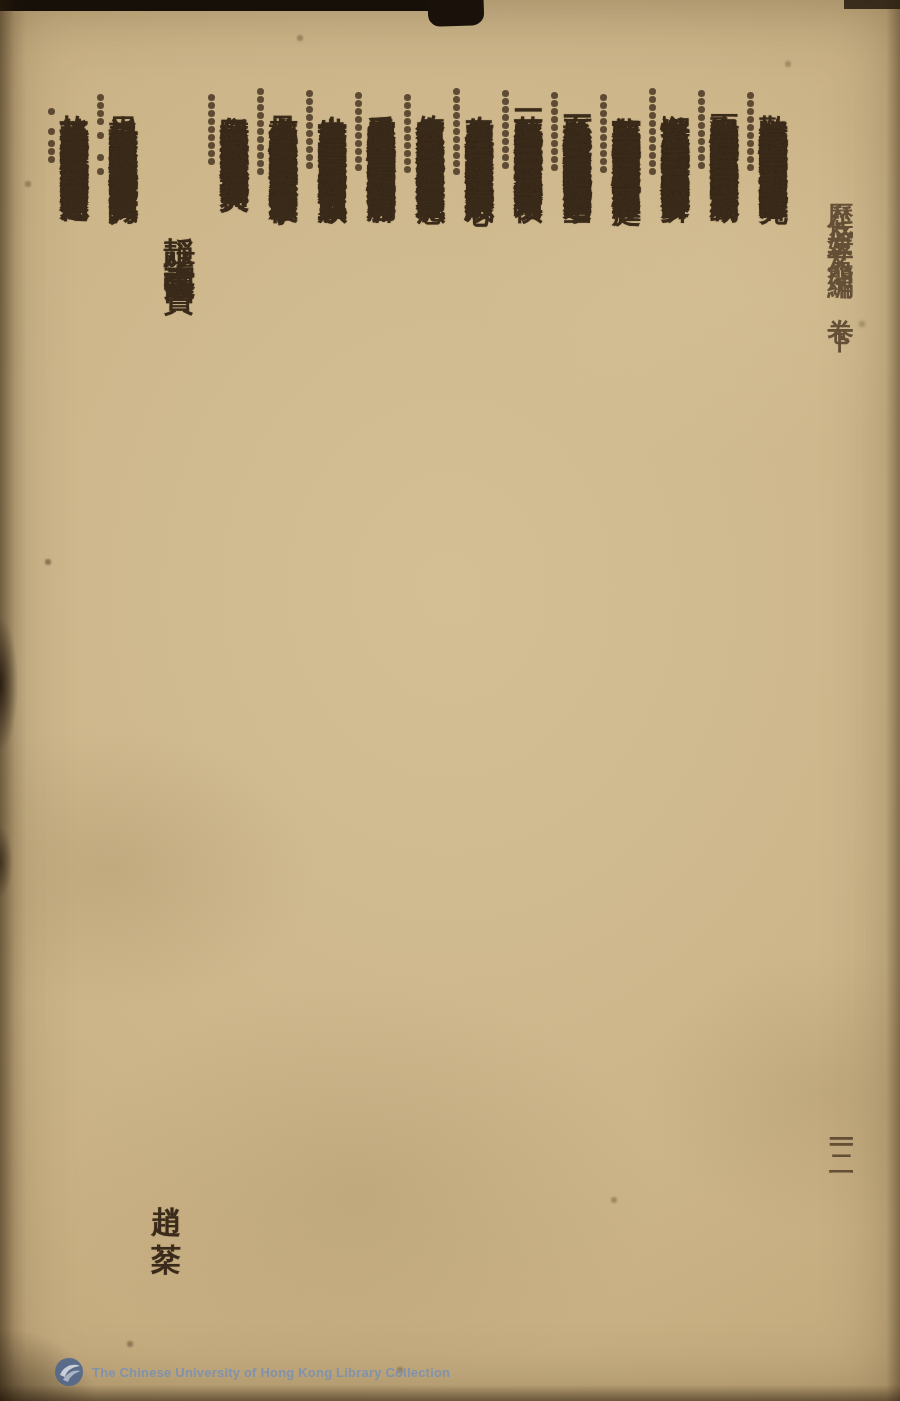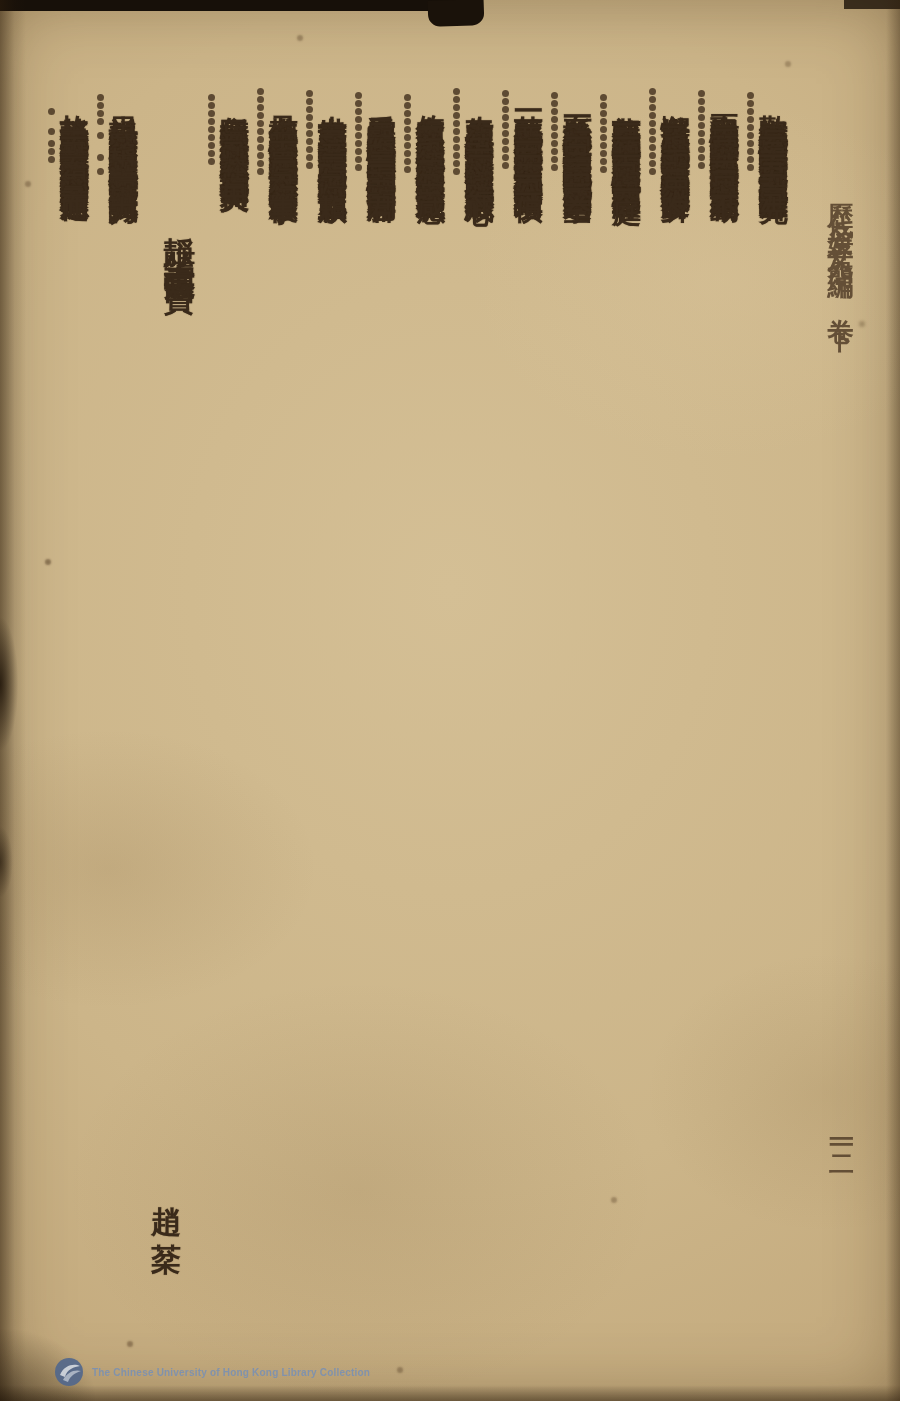--- a/index.html
+++ b/index.html
@@ -46,21 +46,21 @@
   .article-author{font-size:30px;font-weight:bold;letter-spacing:3px;position:relative;left:-14px;
     text-shadow:0 0 1px rgba(52,36,20,.55);}
   .kanban{position:absolute;top:92px;bottom:30px;right:42px;width:36px;display:flex;
     justify-content:space-between;padding-top:90px;padding-bottom:228px;color:#5c4730;box-sizing:border-box;}
   .kanban-title{font-size:26px;font-weight:bold;letter-spacing:10px;opacity:.92;}
   .kanban-page{font-size:25px;font-weight:bold;letter-spacing:6px;opacity:.92;}
   
   .watermark{position:absolute;left:54px;bottom:14px;display:flex;align-items:center;gap:8px;
     font-family:"Liberation Sans","DejaVu Sans",sans-serif;}
   .wm-text{display:flex;flex-direction:column;gap:1px;}
-  .wm-en{font-size:10px;font-weight:bold;color:#8092ac;letter-spacing:.2px;}
+  .wm-en{font-size:13px;font-weight:bold;color:#8092ac;letter-spacing:.2px;}
   .wm-zh{font-size:11.5px;font-weight:bold;color:#8092ac;letter-spacing:2px;}
   .wm-logo{width:30px;height:30px;flex:0 0 auto;opacity:.9;}
 </style>
 </head>
 <body>
 
 <div class="vignette"></div>
 <div class="mottle"></div>
 <div class="edge-top"></div>
 <div class="edge-top-notch"></div>

